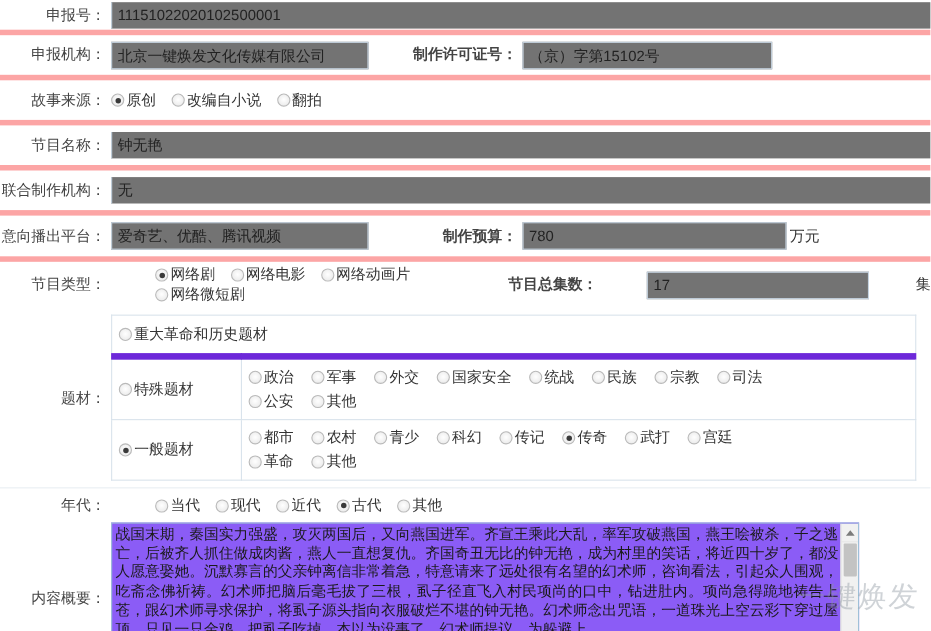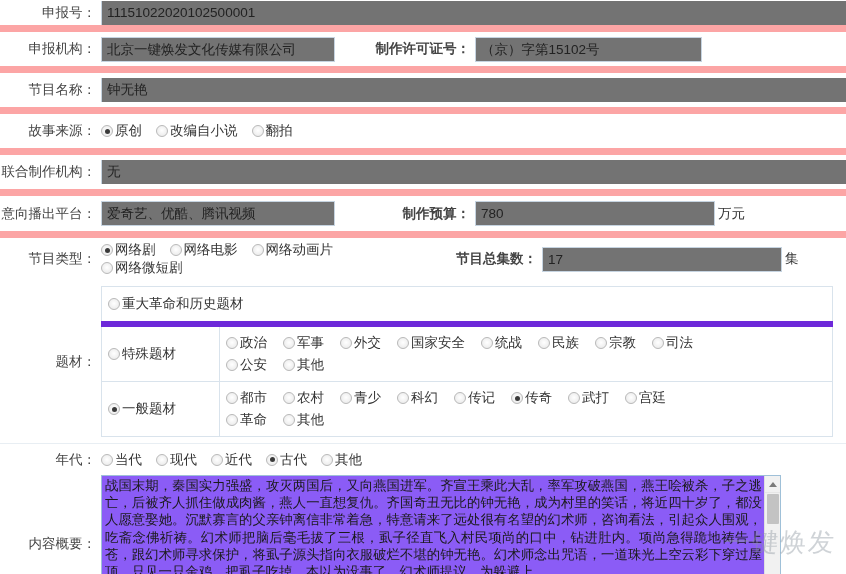--- a/index.html
+++ b/index.html
@@ -18,24 +18,24 @@
   }
   .form {
     width: 846px;
     position: relative;
   }
   
   .row {
     position: relative;
     display: flex;
     align-items: center;
-    border-bottom: 7px solid #fca5a5;
-    box-sizing: border-box;
-  }
-  .row.noline { border-bottom: none; }
+    border-bottom: 5px solid #fca5a5;
+    box-sizing: border-box;
+  }
+  .row.noline { border-bottom: none; gap: 40px; }
 
   .lbl {
     width: 101px;
     min-width: 101px;
     text-align: right;
     padding-right: 5px;
     color: #444444;
     font-size: 13.5px;
     box-sizing: border-box;
     white-space: nowrap;
@@ -247,40 +247,40 @@
   </div>
 
   <div class="row" style="height:41px;">
     <div class="lbl">申报机构：</div>
     <div class="field w234">北京一键焕发文化传媒有限公司</div>
     <div class="seg-label" style="width:135px;">制作许可证号：</div>
     <div class="field w248">（京）字第15102号</div>
   </div>
 
   <div class="row" style="height:41px;">
-    <div class="lbl">节目名称：</div>
-    <div class="field full">钟无艳</div>
-  </div>
-
-  <div class="row" style="height:41px;">
     <div class="lbl">故事来源：</div>
     <div class="radiogrp">
       <span class="radio sel">
           <span class="dot"></span>
           <span>原创</span>
         </span>
       <span class="radio">
           <span class="dot"></span>
           <span>改编自小说</span>
         </span>
       <span class="radio">
           <span class="dot"></span>
           <span>翻拍</span>
         </span>
     </div>
+  </div>
+
+  <div class="row" style="height:41px;">
+    <div class="lbl">节目名称：</div>
+    <div class="field full">钟无艳</div>
   </div>
 
   <div class="row" style="height:41px;">
     <div class="lbl">联合制作机构：</div>
     <div class="field full">无</div>
   </div>
 
   <div class="row" style="height:42px;">
     <div class="lbl">意向播出平台：</div>
     <div class="field w234">爱奇艺、优酷、腾讯视频</div>

